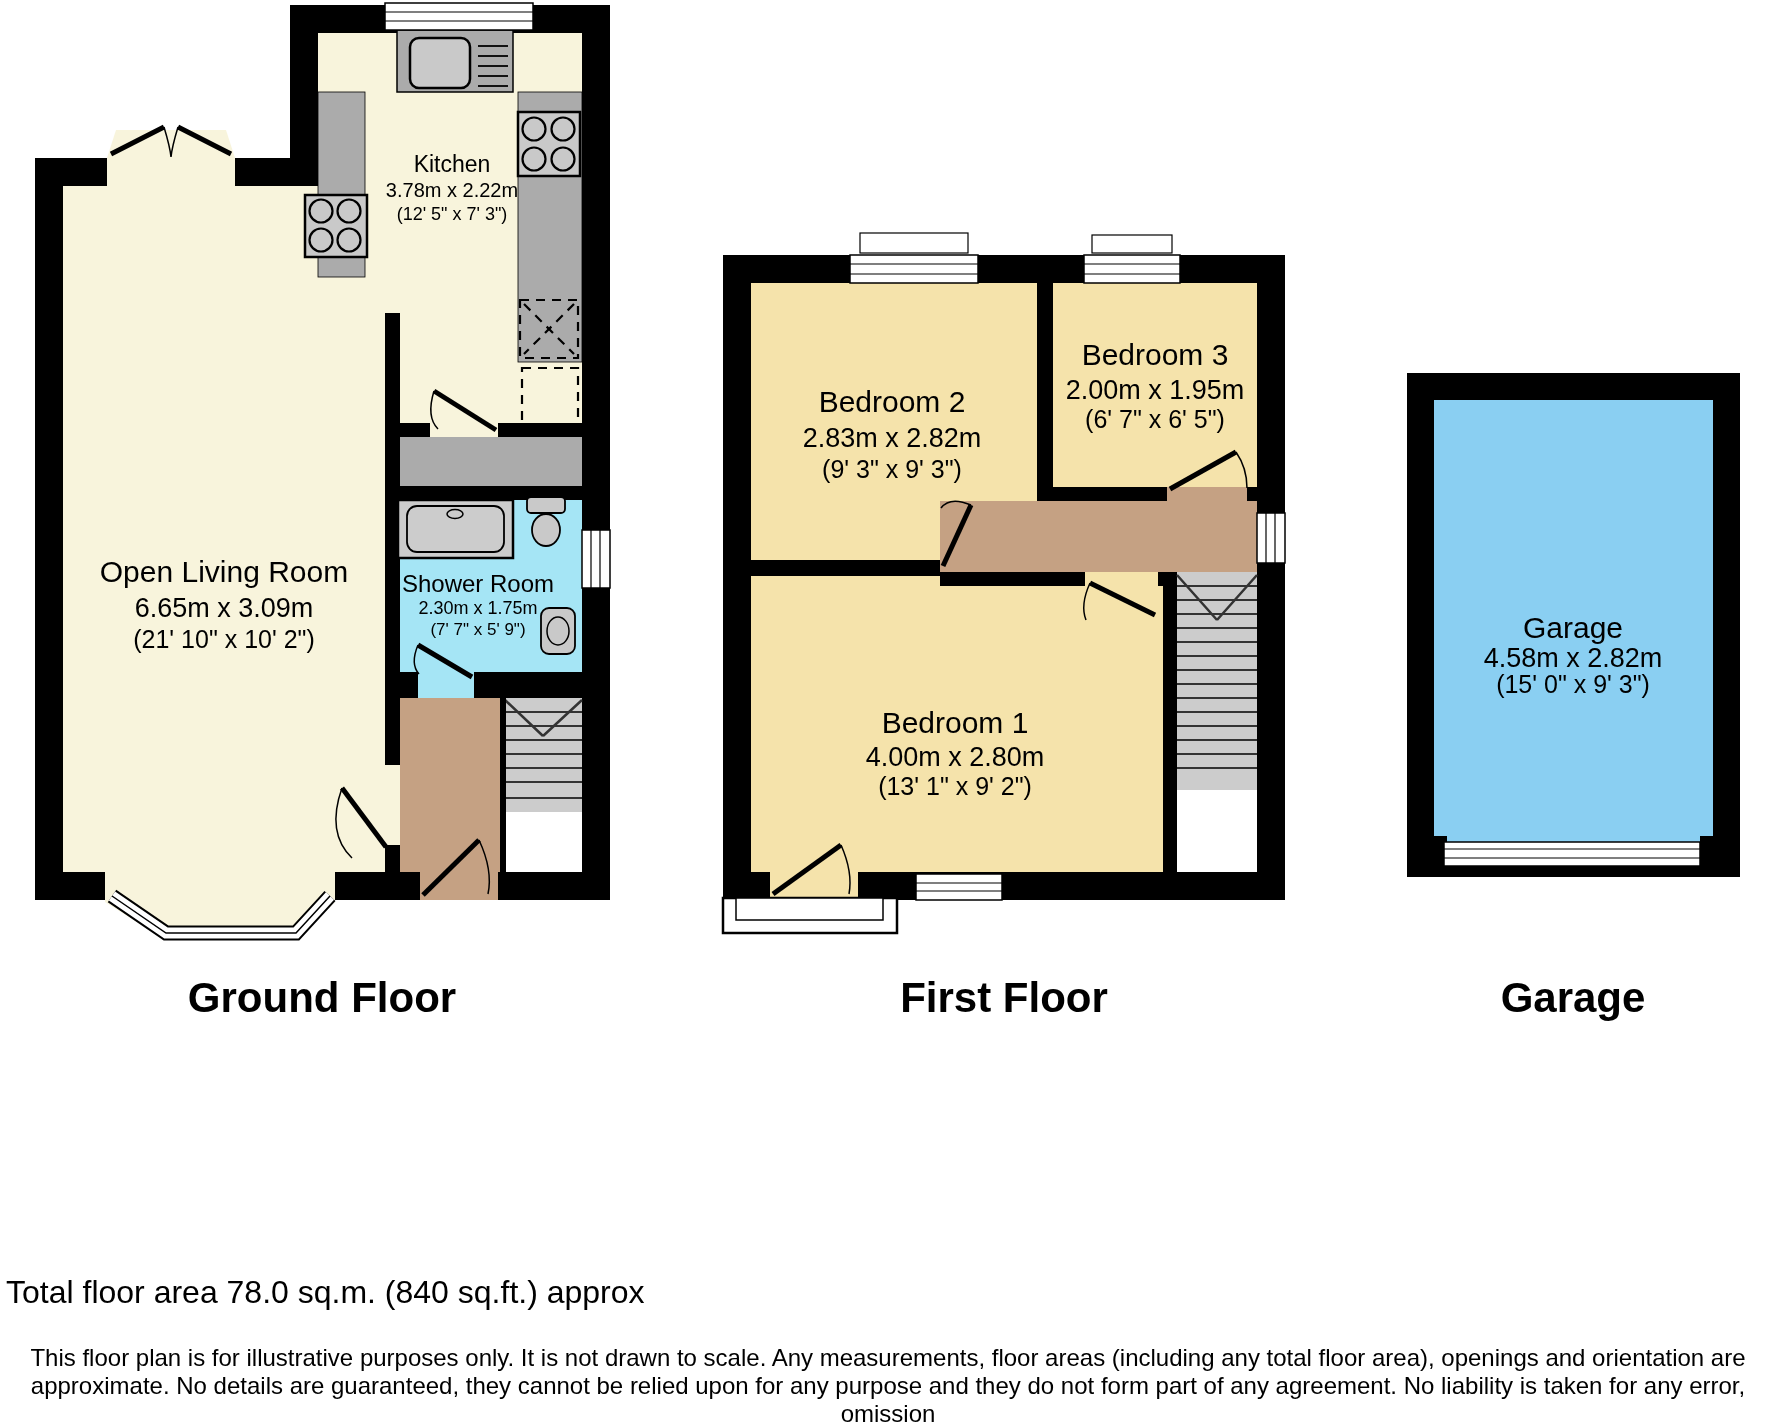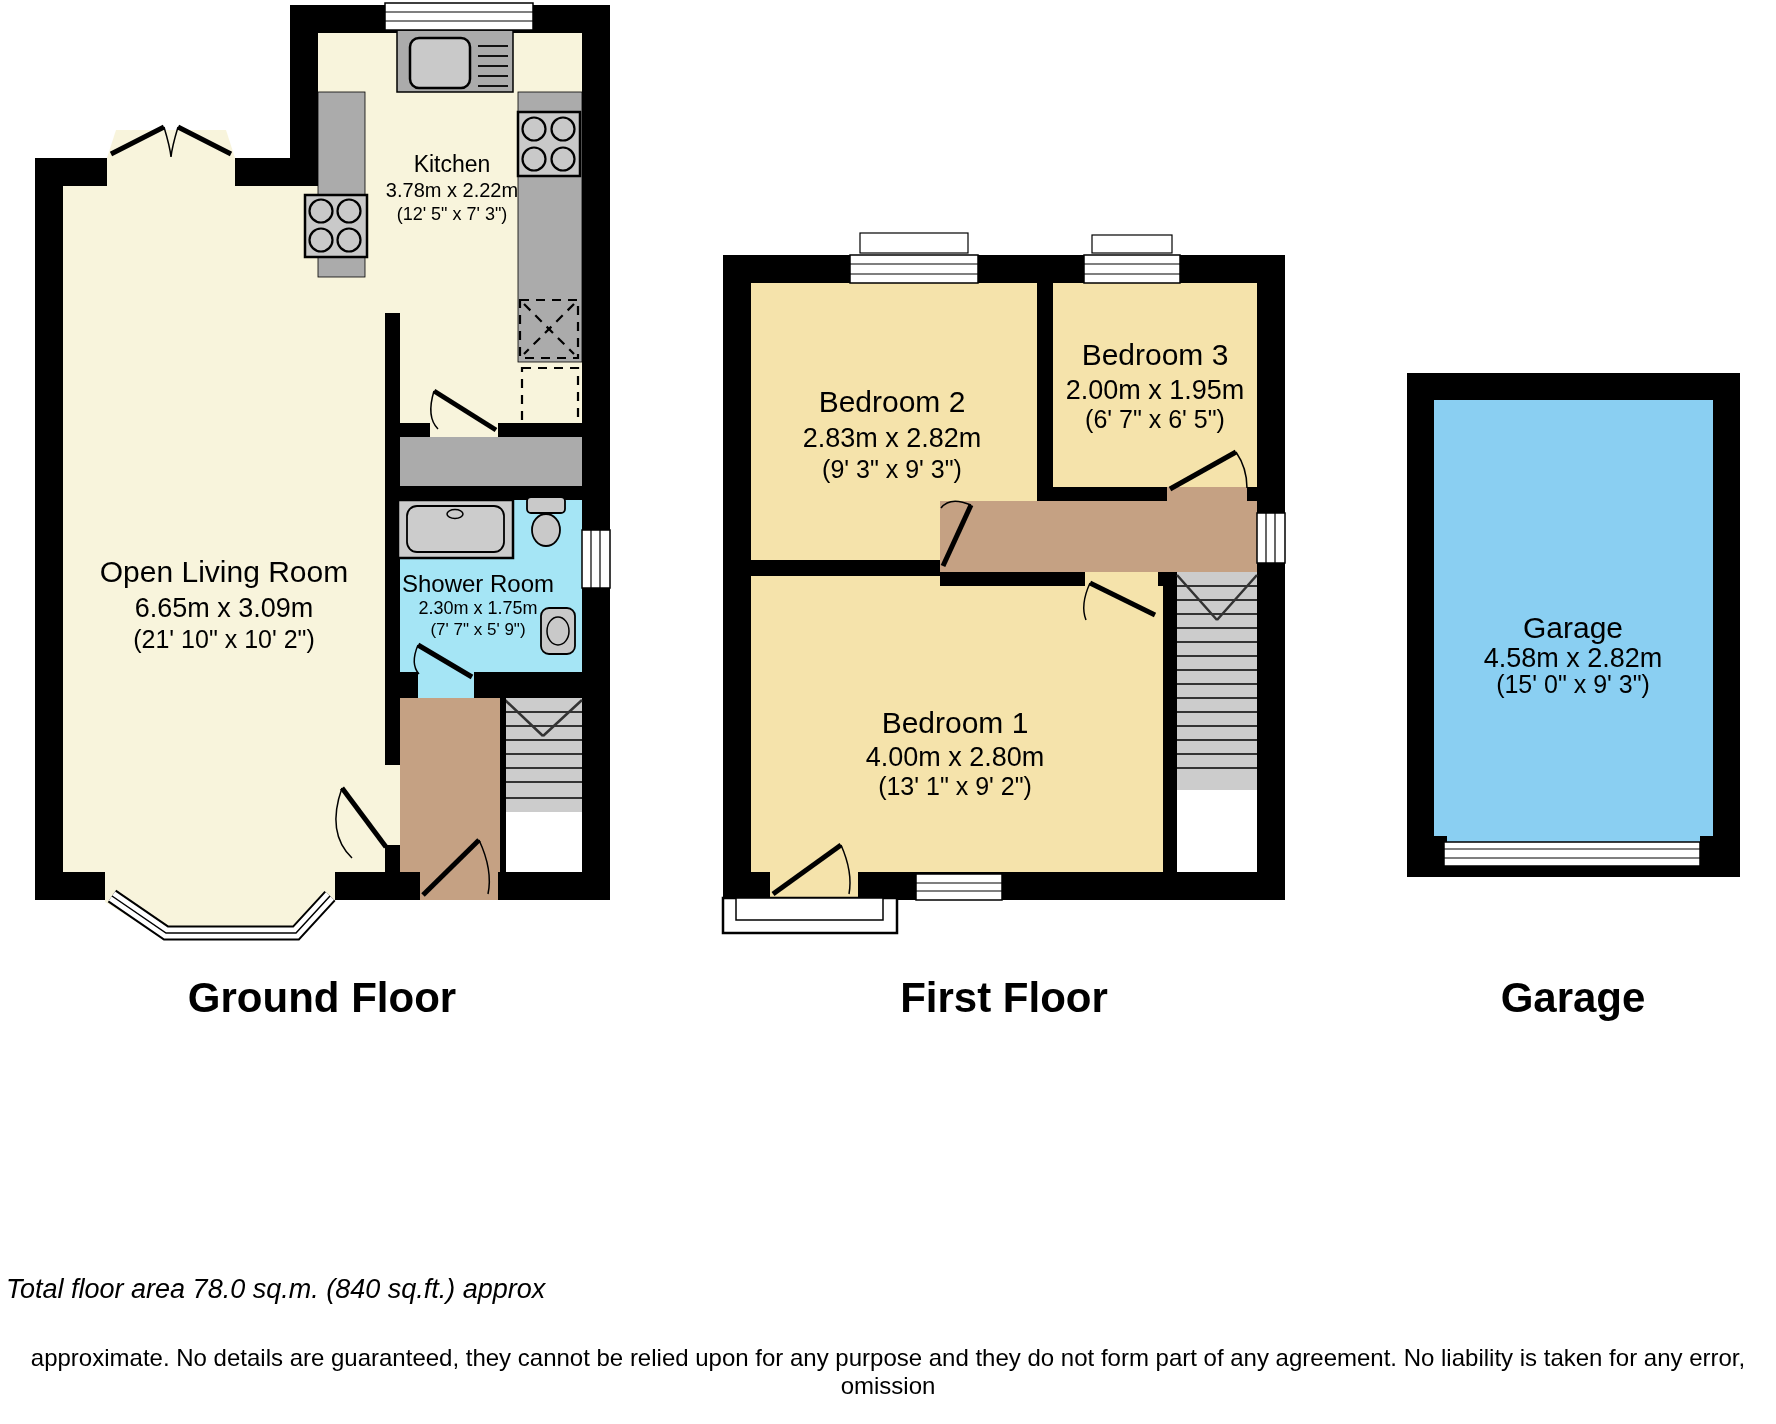--- a/index.html
+++ b/index.html
@@ -10,21 +10,21 @@
   .room-name{font-size:30px;}
   .room-dims{font-size:27px;}
   .room-dims2{font-size:25px;}
   .k-name{font-size:23px;}
   .k-dims{font-size:20px;}
   .k-dims2{font-size:18px;}
   .s-name{font-size:24px;}
   .s-dims{font-size:18px;}
   .s-dims2{font-size:17px;}
   .floor-label{font-size:42px;font-weight:bold;}
-  .total-area{position:absolute;left:6px;top:1274px;font-size:27px;font-style:italic;}
+  .total-area{position:absolute;left:6px;top:1274px;font-size:32px;}
   .disclaimer{position:absolute;left:0;top:1344px;width:1776px;text-align:center;
               font-size:24px;line-height:28px;}
 </style>
 </head>
 <body>
 
 <div id="stage">
 <svg width="1776" height="1060" viewBox="0 0 1776 1060">
 
   <g>
@@ -274,16 +274,17 @@
     <text class="room-dims2" x="1573" y="693" text-anchor="middle">(15' 0" x 9' 3")</text>
   </g>
 
   <text class="floor-label" x="322" y="1012" text-anchor="middle">Ground Floor</text>
   <text class="floor-label" x="1004" y="1012" text-anchor="middle">First Floor</text>
   <text class="floor-label" x="1573" y="1012" text-anchor="middle">Garage</text>
 </svg>
 
   <div class="total-area">Total floor area 78.0 sq.m. (840 sq.ft.) approx</div>
   <div class="disclaimer">
+    <div>This floor plan is for illustrative purposes only. It is not drawn to scale. Any measurements, floor areas (including any total floor area), openings and orientation are</div>
     <div>approximate. No details are guaranteed, they cannot be relied upon for any purpose and they do not form part of any agreement. No liability is taken for any error, omission</div>
 
   </div>
 </div>
 
 </body></html>

